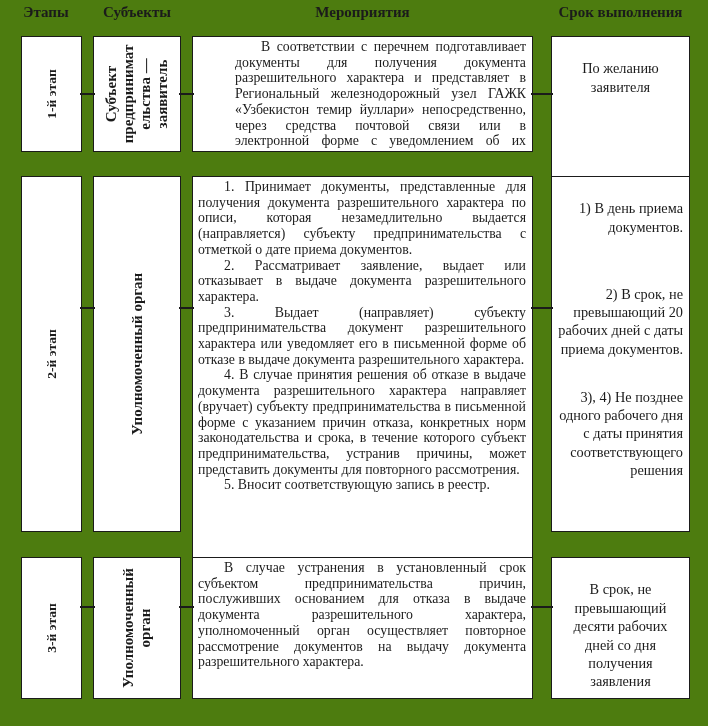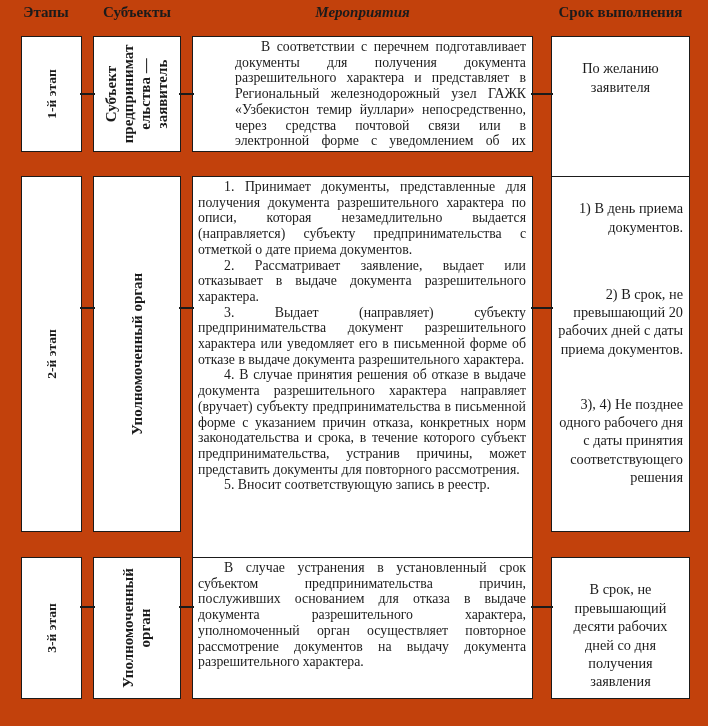--- a/index.html
+++ b/index.html
@@ -4,21 +4,21 @@
 <style>
   html, body {
     margin: 0;
     padding: 0;
     background: #ffffff;
   }
   .diagram {
     position: relative;
     width: 708px;
     height: 726px;
-    background: #c2410c;
+    background: #4d7c0f;
     font-family: "Liberation Serif", "DejaVu Serif", serif;
     color: #1b1b1b;
     overflow: hidden;
   }
   .hdr {
     position: absolute;
     top: 3px;
     text-align: center;
     font-weight: bold;
     font-size: 15px;
@@ -54,35 +54,35 @@
   
   .dl {
     padding: 4px 6px;
     font-size: 14.3px;
     line-height: 18.4px;
     text-align: center;
     white-space: pre-line;
   }
   .dl p { margin: 0; }
   .dl p + p { margin-top: 30px; }
-  .dl p:nth-child(3) { margin-top: 18px; }
+  .dl p:nth-child(3) { margin-top: 11px; }
   .conn {
     position: absolute;
     height: 1.6px;
     background: #1b1b1b;
   }
 </style>
 </head>
 <body>
 
 <div class="diagram">
 
   <div class="hdr" style="left:0px; width:92px;">Этапы</div>
   <div class="hdr" style="left:93px; width:88px;">Субъекты</div>
-  <div class="hdr" style="left:192px; width:341px;font-style:italic;">Мероприятия</div>
+  <div class="hdr" style="left:192px; width:341px;">Мероприятия</div>
   <div class="hdr" style="left:551px; width:139px;">Срок выполнения</div>
 
   <div class="box" style="left:21px; top:36px; width:61px; height:116px;">
     <div class="rot stage-label" style="width:106px;">1-й этап</div>
   </div>
 
   <div class="box" style="left:93px; top:36px; width:88px; height:116px;">
     <div class="rot subject-label" style="width:106px;">Субъект
 предпринимат
 ельства —

